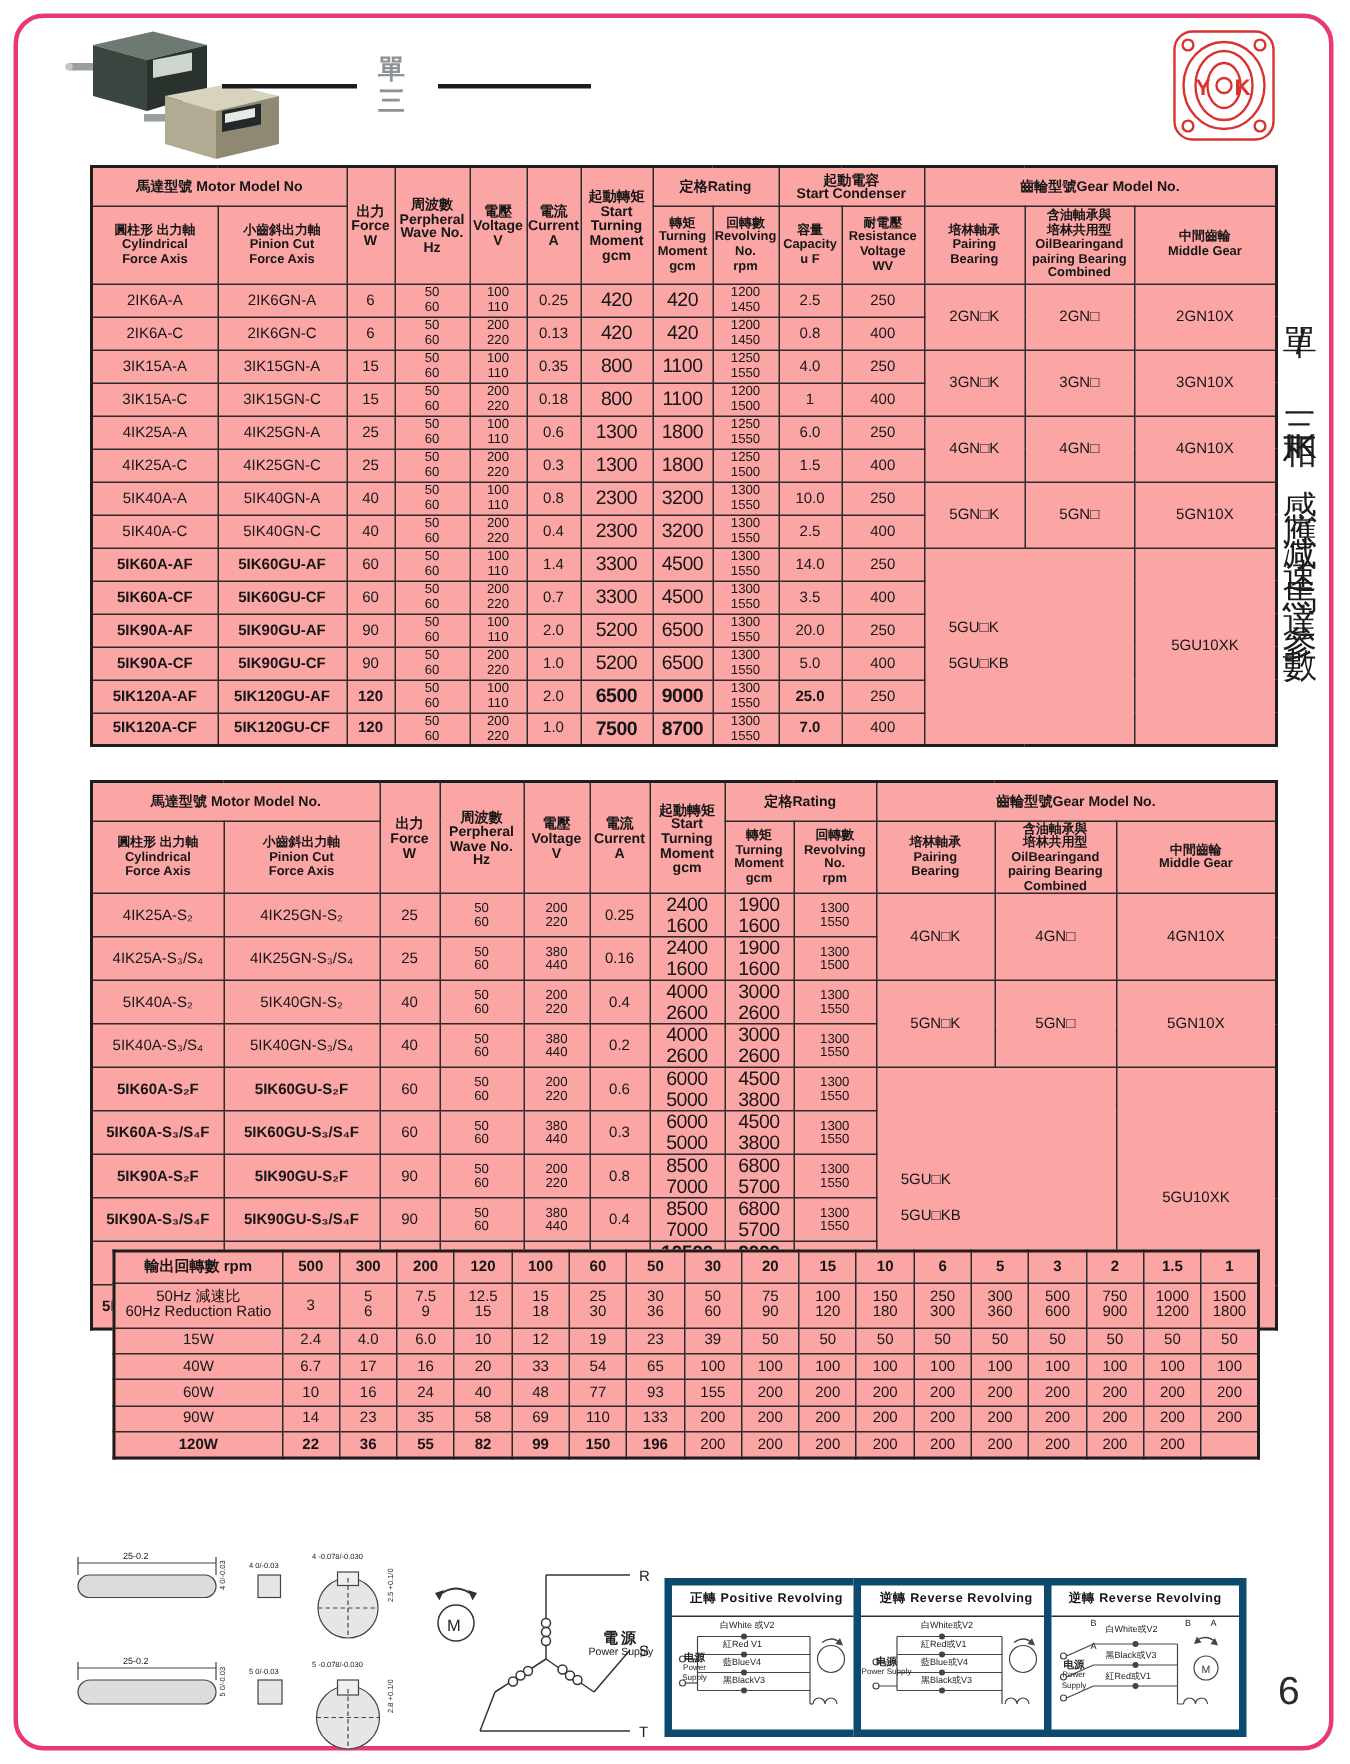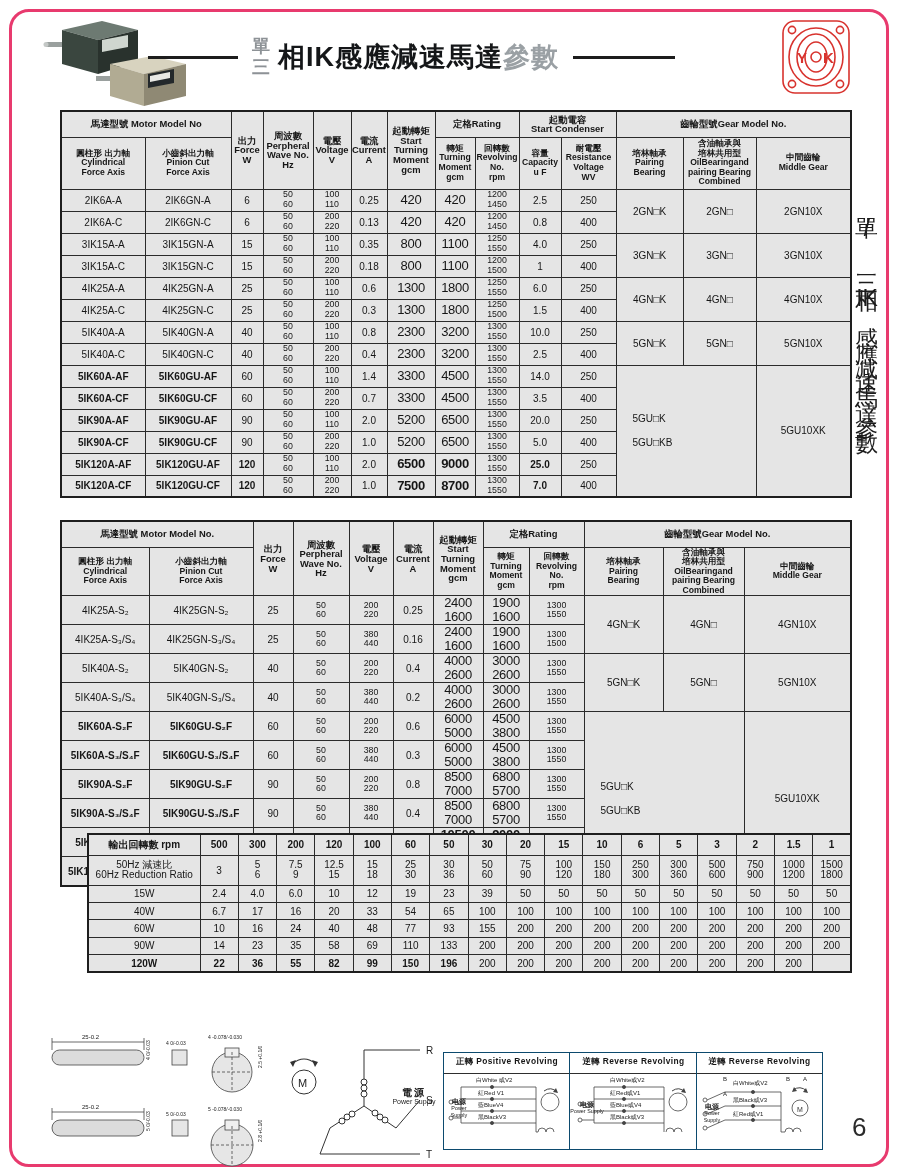--- a/index.html
+++ b/index.html
@@ -17,50 +17,50 @@
                color:#8d9296;font-size:18px;font-weight:700;line-height:1.15;}
   .main-title{font-size:27px;font-weight:700;color:#141618;letter-spacing:1px;white-space:nowrap;}
   .main-title .lt{color:#9aa0a4;}
   .logo{position:absolute;left:775px;top:16px;}
   
   .vside{position:absolute;left:852px;top:200px;height:560px;width:30px;
          writing-mode:vertical-rl;text-orientation:upright;font-size:23px;color:#1c1c1c;
          letter-spacing:15px;line-height:30px;}
   .vside .ik{text-combine-upright:all;font-weight:500;}
   
-  table{border-collapse:collapse;table-layout:fixed;position:absolute;background:#e5e5e5;}
+  table{border-collapse:collapse;table-layout:fixed;position:absolute;background:#fca5a5;}
   td,th{border:1px solid #2b2b2b;text-align:center;vertical-align:middle;padding:0;
         white-space:pre-line;overflow:hidden;}
   table{border:2px solid #1e1e1e;}
   td{font-size:10px;line-height:11px;}
   th{font-size:8.6px;line-height:9.6px;font-weight:600;}
   .sm{font-size:8.8px;line-height:9.8px;}
   .big{font-size:13px;line-height:14px;letter-spacing:-0.3px;}
   .b{font-weight:700;}
   .gu{text-align:left;padding-left:16px;font-size:10px;line-height:24px;}
   #t1{left:60px;top:110px;width:790px;}
   #t1 tr{height:22px;}
   #t1 tr:nth-child(1){height:26px;} #t1 tr:nth-child(2){height:52px;}
   #t1 tr:nth-child(1) th{font-size:9.4px;}
   #t2{left:60px;top:520px;width:790px;}
   #t2 tr{height:22px;}
   #t2 tr:nth-child(1){height:26px;} #t2 tr:nth-child(2){height:48px;}
   #t2 tr:nth-child(1) th{font-size:9.4px;}
-  #t3{left:87px;top:833px;width:763px;}
+  #t3{left:75px;top:833px;width:763px;}
   #t3 tr{height:17.4px;}
   #t3 tr:nth-child(1){height:21px;} #t3 tr:nth-child(2){height:30px;}
   #t3 th{font-size:10px;font-weight:600;}
   #t3 td{font-size:10px;}
   
   .keys-svg{position:absolute;left:44px;top:1030px;}
   .wye-svg{position:absolute;left:272px;top:1034px;}
   .pw-mid{position:absolute;left:385px;top:1088px;width:58px;text-align:center;
           font-size:7px;line-height:9px;color:#222;}
   .pw-mid .zh{font-size:10px;font-weight:700;letter-spacing:2px;}
-  .wbox{position:absolute;top:1052px;height:96px;border:1px solid #0c4a6e;background:#fff;}
+  .wbox{position:absolute;top:1052px;height:96px;border:5px solid #0c4a6e;background:#fff;}
   .wb1{left:443px;width:126px;} .wb2{left:569px;width:127px;} .wb3{left:696px;width:125px;}
   .wtitle{height:17px;border-bottom:1px solid #2e2e2e;font-size:8.4px;font-weight:700;
           text-align:center;padding-top:3px;letter-spacing:0.4px;white-space:nowrap;}
   .wbody{position:relative;height:75px;}
   .wl{position:absolute;font-size:6px;line-height:6px;color:#222;white-space:nowrap;}
   .pw{position:absolute;font-size:5.4px;line-height:6.4px;color:#222;text-align:center;}
   .pw .zh{font-size:7px;font-weight:700;}
   .pageno{position:absolute;left:852px;top:1112px;font-size:26px;color:#2b2b2b;}
   svg text{font-family:"Liberation Sans",sans-serif;}
 </style>
@@ -88,21 +88,20 @@
       <rect x="56" y="60" width="14" height="5" fill="#9aa09e"></rect>
     </g>
   </svg>
 
   <div class="title-row">
     <span class="rule l"></span>
     <span class="phase-stack">
       <span>單</span>
       <span>三</span>
     </span>
-    <span class="main-title"><span>相IK感應減速馬達</span><span class="lt">參數</span></span>
     <span class="rule r"></span>
   </div>
 
   <svg class="logo" width="82" height="82" viewBox="0 0 82 82">
     <g fill="none" stroke="#d8332e" stroke-width="1.6">
       <rect x="8" y="5" width="66" height="72" rx="12"></rect>
       <circle cx="17" cy="14" r="3.6"></circle>
         <circle cx="65" cy="14" r="3.6"></circle>
       <circle cx="17" cy="68" r="3.6"></circle>
         <circle cx="65" cy="68" r="3.6"></circle>

